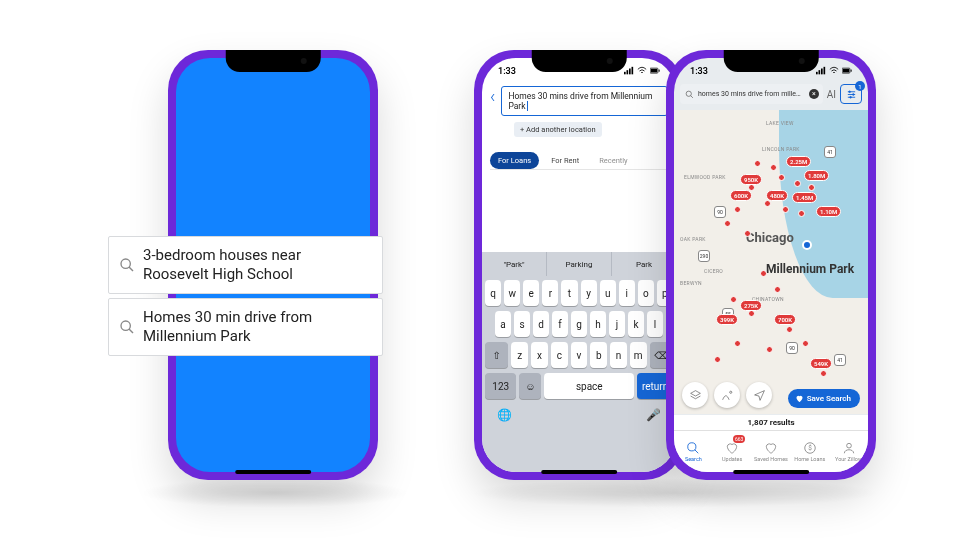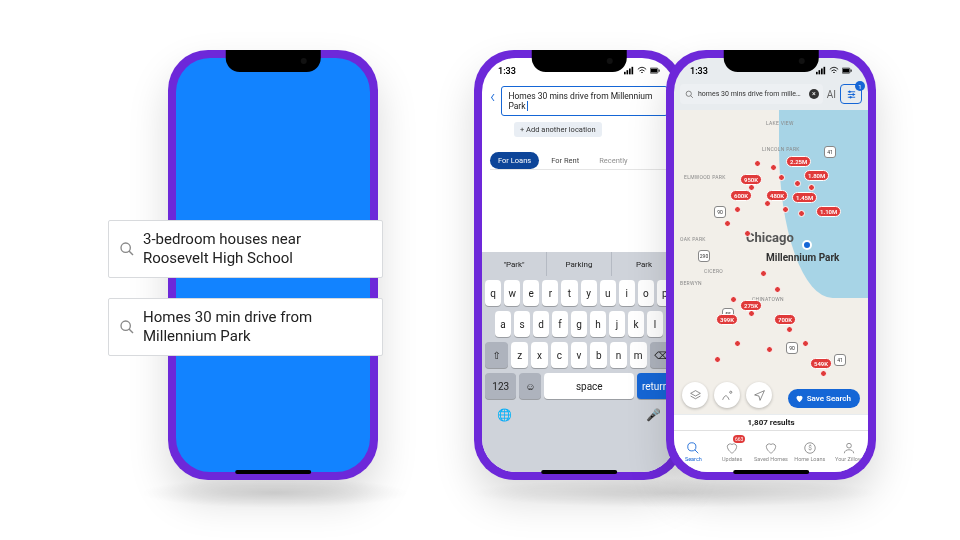--- a/index.html
+++ b/index.html
@@ -57,21 +57,21 @@
   .searchpill3 { flex:1; background:#edf0f3; border-radius:4px; height:20px; display:flex; align-items:center; padding:0 5px; gap:4px; font-size:7px; color:#333; overflow:hidden; position:relative; }
   .searchpill3 svg { width:9px; height:9px; stroke:#666; fill:none; flex-shrink:0; }
   .searchpill3 .x { position:absolute; right:4px; width:10px; height:10px; background:#333; border-radius:50%; color:#fff; font-size:7px; display:flex; align-items:center; justify-content:center; }
   .filterbtn { width:22px; height:20px; border:1px solid #1566d6; border-radius:4px; display:flex; align-items:center; justify-content:center; position:relative; }
   .filterbtn svg { width:11px; height:11px; stroke:#1566d6; fill:none; }
   .filterbtn .badge { position:absolute; top:-4px; right:-4px; width:10px; height:10px; background:#1566d6; color:#fff; border-radius:50%; font-size:6px; display:flex; align-items:center; justify-content:center; }
 
   .map { position:absolute; top:52px; left:0; right:0; bottom:58px; background:#f2efe9; overflow:hidden; }
   .water { position:absolute; top:0; right:0; width:46%; height:62%; background:#a7d4e6; border-bottom-left-radius:60% 80%; }
   .citylabel { position:absolute; left:72px; top:120px; font-size:13px; font-weight:700; color:#555; }
-  .mplabel { position:absolute; left:92px; top:142px; font-size:10px; font-weight:700; color:#333; }
+  .mplabel { position:absolute; left:92px; top:152px; font-size:12px; font-weight:700; color:#333; }
   .mpdot { position:absolute; left:128px; top:130px; width:10px; height:10px; background:#1566d6; border:2px solid #fff; border-radius:50%; }
   .hood { position:absolute; font-size:5px; color:#888; text-transform:uppercase; letter-spacing:.3px; }
   .roadshield { position:absolute; width:12px; height:12px; background:#fff; border:1px solid #888; border-radius:3px; font-size:5px; display:flex; align-items:center; justify-content:center; color:#333; }
   .plabel { position:absolute; background:#e03a3a; color:#fff; font-size:6px; font-weight:600; padding:1px 3px; border-radius:7px; border:1px solid #fff; white-space:nowrap; }
   .pdot { position:absolute; width:7px; height:7px; background:#e03a3a; border:1.5px solid #fff; border-radius:50%; }
 
   .mapctrl { position:absolute; bottom:64px; left:8px; display:flex; gap:6px; }
   .circlebtn { width:26px; height:26px; background:#fff; border-radius:50%; box-shadow:0 1px 3px rgba(0,0,0,.25); display:flex; align-items:center; justify-content:center; }
   .circlebtn svg { width:13px; height:13px; stroke:#333; fill:none; }
   .savesearch { position:absolute; bottom:64px; right:8px; background:#1566d6; color:#fff; border-radius:14px; padding:5px 9px 5px 7px; font-size:8px; font-weight:600; display:flex; align-items:center; gap:3px; }
@@ -93,21 +93,21 @@
 
   <div class="shadow" style="left:140px; top:478px; width:270px;"></div>
   <div class="shadow" style="left:470px; top:478px; width:410px;"></div>
 
   <div class="phone p1">
     <div class="screen"></div>
     <div class="notch"></div>
     <div class="home-indicator"></div>
   </div>
 
-  <div class="pill" style="top:220px;">
+  <div class="pill" style="top:236px;">
     <svg viewBox="0 0 24 24">
         <circle cx="10" cy="10" r="7"></circle>
         <line x1="15" y1="15" x2="21" y2="21"></line>
       </svg>
     <span>3-bedroom houses near Roosevelt High School</span>
   </div>
   <div class="pill" style="top:298px;">
     <svg viewBox="0 0 24 24">
         <circle cx="10" cy="10" r="7"></circle>
         <line x1="15" y1="15" x2="21" y2="21"></line>

